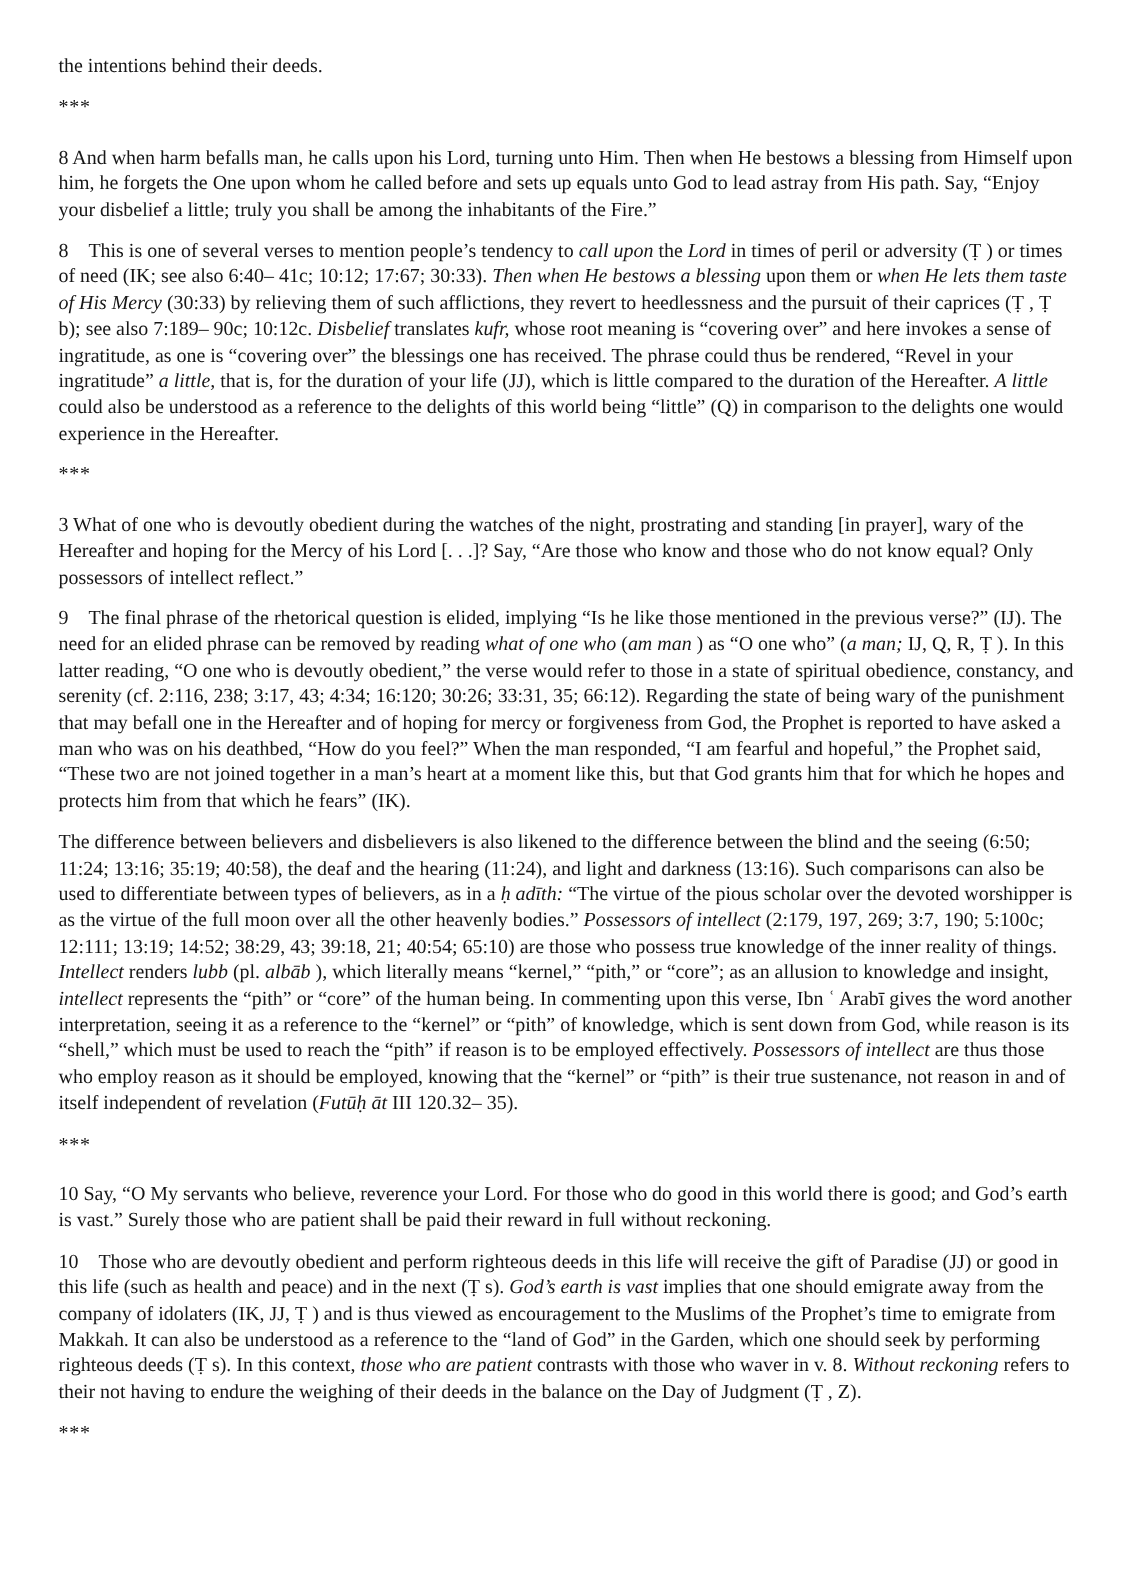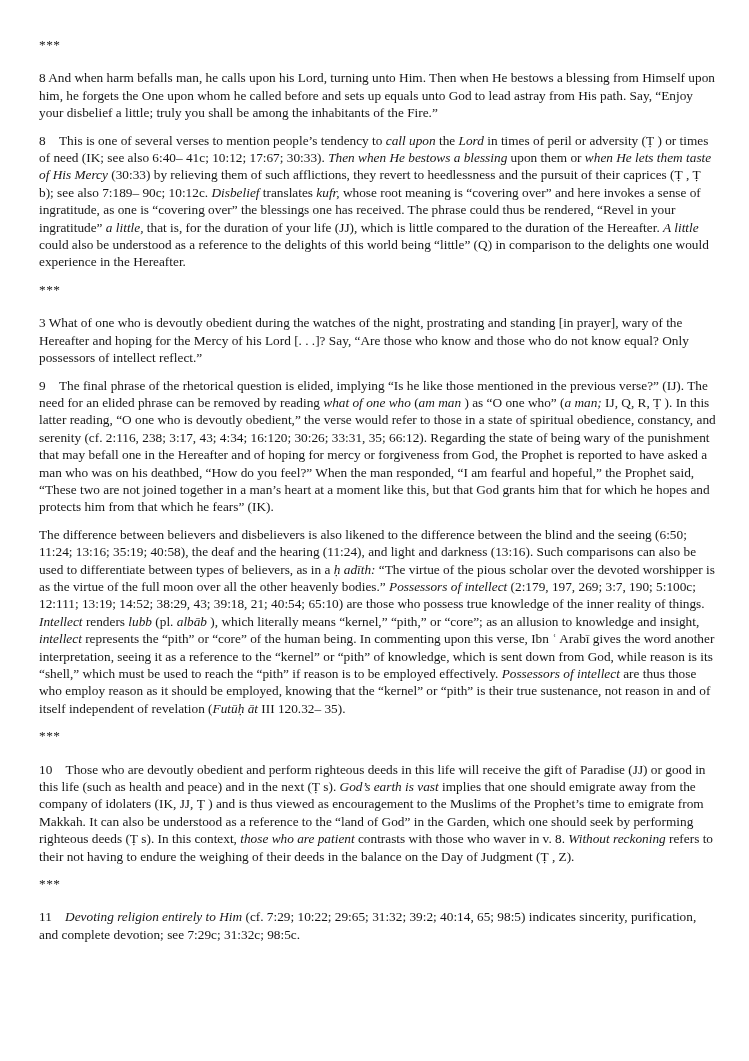--- a/index.html
+++ b/index.html
@@ -31,25 +31,26 @@
     letter-spacing: 0.5px;
   }
   p.blk i {
   }
 </style>
 </head>
 <body>
 
 <main>
   <div id="content" style="color: rgb(22, 22, 22);">
+      <p class="blk plain"><span>the intentions behind their deeds.</span></p>
       <p class="blk separator"><span>***</span></p>
       <p class="blk verse"><span>8 And when harm befalls man, he calls upon his Lord, turning unto Him. Then when He bestows a blessing from Himself upon him, he forgets the One upon whom he called before and sets up equals unto God to lead astray from His path. Say, “Enjoy your disbelief a little; truly you shall be among the inhabitants of the Fire.”</span></p>
       <p class="blk commentary"><span>8 This is one of several verses to mention people’s tendency to </span><i>call upon</i><span> the </span><i>Lord</i><span> in times of peril or adversity (Ṭ ) or times of need (IK; see also 6:40– 41c; 10:12; 17:67; 30:33). </span><i>Then when He bestows a blessing</i><span> upon them or </span><i>when He lets them taste of His Mercy</i><span> (30:33) by relieving them of such afflictions, they revert to heedlessness and the pursuit of their caprices (Ṭ , Ṭ b); see also 7:189– 90c; 10:12c. </span><i>Disbelief</i><span> translates </span><i>kufr,</i><span> whose root meaning is “covering over” and here invokes a sense of ingratitude, as one is “covering over” the blessings one has received. The phrase could thus be rendered, “Revel in your ingratitude” </span><i>a little,</i><span> that is, for the duration of your life (JJ), which is little compared to the duration of the Hereafter. </span><i>A little</i><span> could also be understood as a reference to the delights of this world being “little” (Q) in comparison to the delights one would experience in the Hereafter.</span></p>
       <p class="blk separator"><span>***</span></p>
       <p class="blk verse"><span>3 What of one who is devoutly obedient during the watches of the night, prostrating and standing [in prayer], wary of the Hereafter and hoping for the Mercy of his Lord [. . .]? Say, “Are those who know and those who do not know equal? Only possessors of intellect reflect.”</span></p>
       <p class="blk commentary"><span>9 The final phrase of the rhetorical question is elided, implying “Is he like those mentioned in the previous verse?” (IJ). The need for an elided phrase can be removed by reading </span><i>what of one who</i><span> (</span><i>am man</i><span> ) as “O one who” (</span><i>a man;</i><span> IJ, Q, R, Ṭ ). In this latter reading, “O one who is devoutly obedient,” the verse would refer to those in a state of spiritual obedience, constancy, and serenity (cf. 2:116, 238; 3:17, 43; 4:34; 16:120; 30:26; 33:31, 35; 66:12). Regarding the state of being wary of the punishment that may befall one in the Hereafter and of hoping for mercy or forgiveness from God, the Prophet is reported to have asked a man who was on his deathbed, “How do you feel?” When the man responded, “I am fearful and hopeful,” the Prophet said, “These two are not joined together in a man’s heart at a moment like this, but that God grants him that for which he hopes and protects him from that which he fears” (IK).</span></p>
       <p class="blk commentary"><span>The difference between believers and disbelievers is also likened to the difference between the blind and the seeing (6:50; 11:24; 13:16; 35:19; 40:58), the deaf and the hearing (11:24), and light and darkness (13:16). Such comparisons can also be used to differentiate between types of believers, as in a </span><i>ḥ adīth:</i><span> “The virtue of the pious scholar over the devoted worshipper is as the virtue of the full moon over all the other heavenly bodies.” </span><i>Possessors of intellect</i><span> (2:179, 197, 269; 3:7, 190; 5:100c; 12:111; 13:19; 14:52; 38:29, 43; 39:18, 21; 40:54; 65:10) are those who possess true knowledge of the inner reality of things. </span><i>Intellect</i><span> renders </span><i>lubb</i><span> (pl. </span><i>albāb</i><span> ), which literally means “kernel,” “pith,” or “core”; as an allusion to knowledge and insight, </span><i>intellect</i><span> represents the “pith” or “core” of the human being. In commenting upon this verse, Ibn ʿ Arabī gives the word another interpretation, seeing it as a reference to the “kernel” or “pith” of knowledge, which is sent down from God, while reason is its “shell,” which must be used to reach the “pith” if reason is to be employed effectively. </span><i>Possessors of intellect</i><span> are thus those who employ reason as it should be employed, knowing that the “kernel” or “pith” is their true sustenance, not reason in and of itself independent of revelation (</span><i>Futūḥ āt</i><span> III 120.32– 35).</span></p>
       <p class="blk separator"><span>***</span></p>
+      <p class="blk verse"><span>10 Say, “O My servants who believe, reverence your Lord. For those who do good in this world there is good; and God’s earth is vast.” Surely those who are patient shall be paid their reward in full without reckoning.</span></p>
       <p class="blk commentary"><span>10 Those who are devoutly obedient and perform righteous deeds in this life will receive the gift of Paradise (JJ) or good in this life (such as health and peace) and in the next (Ṭ s). </span><i>God’s earth is vast</i><span> implies that one should emigrate away from the company of idolaters (IK, JJ, Ṭ ) and is thus viewed as encouragement to the Muslims of the Prophet’s time to emigrate from Makkah. It can also be understood as a reference to the “land of God” in the Garden, which one should seek by performing righteous deeds (Ṭ s). In this context, </span><i>those who are patient</i><span> contrasts with those who waver in v. 8. </span><i>Without reckoning</i><span> refers to their not having to endure the weighing of their deeds in the balance on the Day of Judgment (Ṭ , Z).</span></p>
       <p class="blk separator"><span>***</span></p>
-      <p class="blk commentary"><span>11 </span><i>Devoting religion entirely to Him</i><span> (cf. 7:29; 10:22; 29:65; 31:32; 39:2; 40:14, 65; 98:5) indicates sincerity, purification, and complete devotion; see 7:29c; 31:32c; 98:5c.</span></p>
     </div>
 </main>
 
 </body></html>

